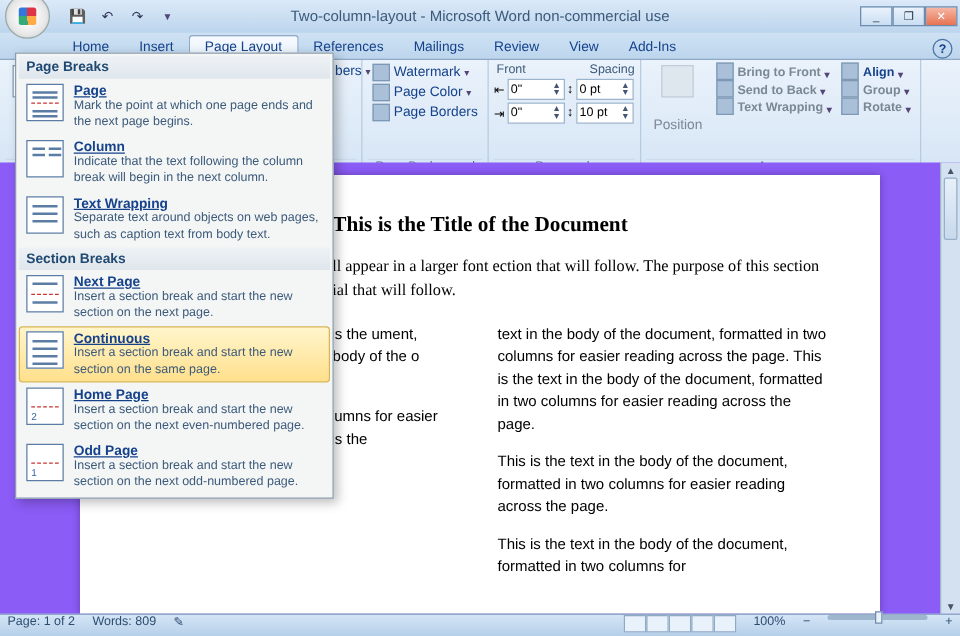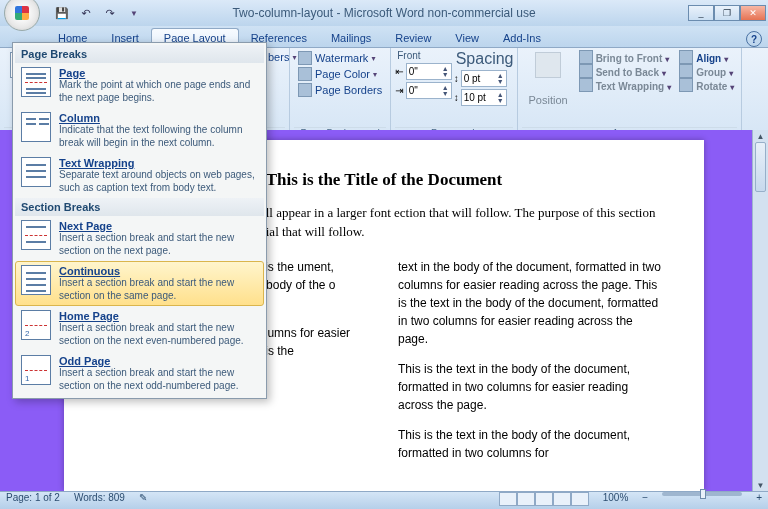--- a/index.html
+++ b/index.html
@@ -183,21 +183,21 @@
           </div>
         <div class="spin-row">
             <span>⇥</span>
             <div class="spin-input">
               <span class="val">0"</span>
               <span class="spins">▲<br>▼</span>
             </div>
           </div>
       </div>
       <div class="vcol" style="gap:2px;">
-        <div style="font-size:16px;color:#3c5a7a;padding-left:2px;">Spacing</div>
+        <div style="font-size:10px;color:#3c5a7a;padding-left:2px;margin-left:16px;">Spacing</div>
         <div class="spin-row">
             <span>↕</span>
             <div class="spin-input">
               <span class="val">0 pt</span>
               <span class="spins">▲<br>▼</span>
             </div>
           </div>
         <div class="spin-row">
             <span>↕</span>
             <div class="spin-input">

